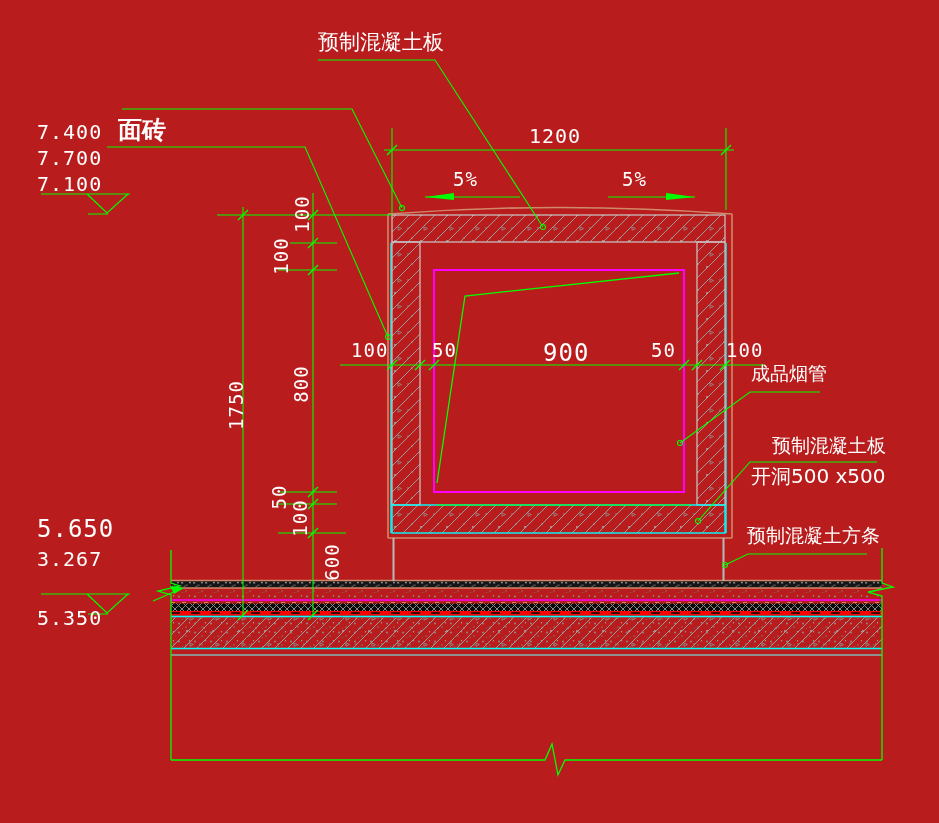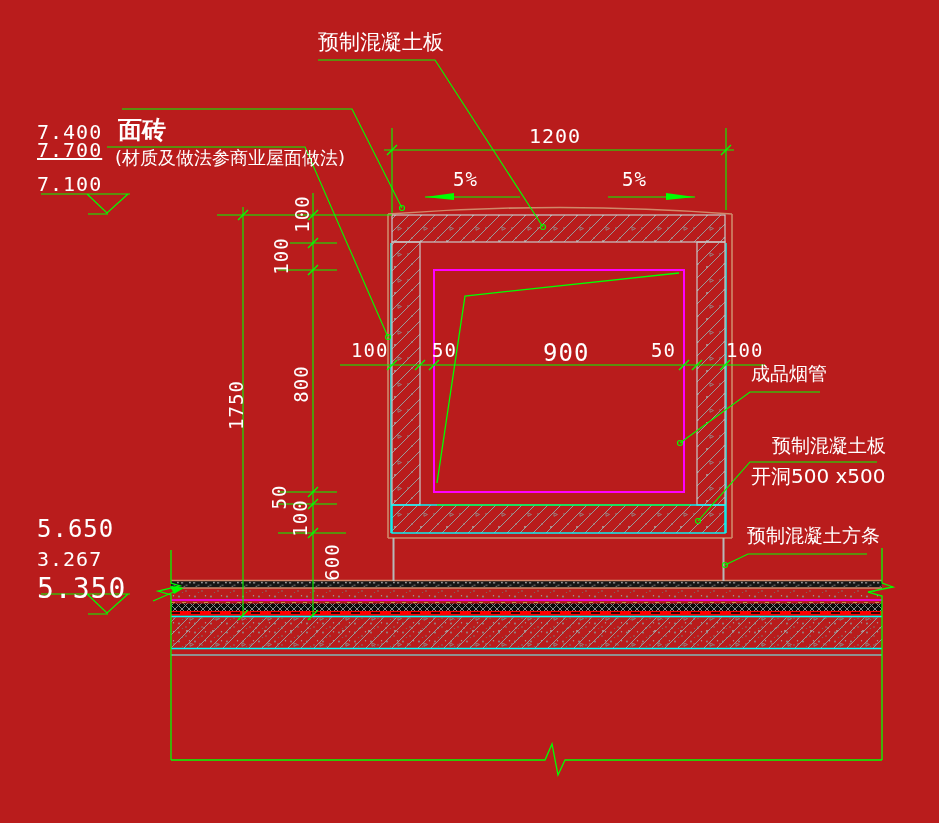--- a/index.html
+++ b/index.html
@@ -137,29 +137,28 @@
   <g stroke="#00ff00" stroke-width="1.2" fill="none">
     <path d="M41,194 H130 M87,194 L107,213 L128,194 M88,214 H108"></path>
     <path d="M41,594 H130 M87,594 L107,613 L128,594 M88,614 H108"></path>
     <path d="M153,601 L176,591"></path>
     <polygon points="184,588 170,586 174,594" fill="#00ff00" stroke="none"></polygon>
   </g>
 </svg>
 
 <div class="t cn" style="left:318px;top:32px;font-size:21px;">预制混凝土板</div>
 <div class="t cn" style="left:118px;top:118px;font-size:24px;font-weight:bold;">面砖</div>
-<div class="t cn" style="left:115px;top:149px;font-size:18px;">(材质及做法参商业屋面做法)</div>
 
 <div class="t" style="left:37px;top:122px;font-size:20px;">7.400</div>
-<div class="t" style="left:37px;top:140px;font-size:20px;text-decoration:underline;">7.700</div>
+<div class="t" style="left:37px;top:148px;font-size:20px;">7.700</div>
 <div class="t" style="left:37px;top:174px;font-size:20px;">7.100</div>
 
 <div class="t" style="left:37px;top:517px;font-size:24px;">5.650</div>
 <div class="t" style="left:37px;top:549px;font-size:20px;">3.267</div>
-<div class="t" style="left:37px;top:575px;font-size:28px;">5.350</div>
+<div class="t" style="left:37px;top:608px;font-size:20px;">5.350</div>
 
 <div class="t" style="left:529px;top:126px;font-size:20px;">1200</div>
 <div class="t" style="left:453px;top:170px;font-size:19px;">5%</div>
 <div class="t" style="left:622px;top:170px;font-size:19px;">5%</div>
 
 <div class="t" style="left:351px;top:341px;font-size:19px;">100</div>
 <div class="t" style="left:432px;top:341px;font-size:19px;">50</div>
 <div class="t" style="left:543px;top:341px;font-size:24px;">900</div>
 <div class="t" style="left:651px;top:341px;font-size:19px;">50</div>
 <div class="t" style="left:726px;top:341px;font-size:19px;">100</div>

